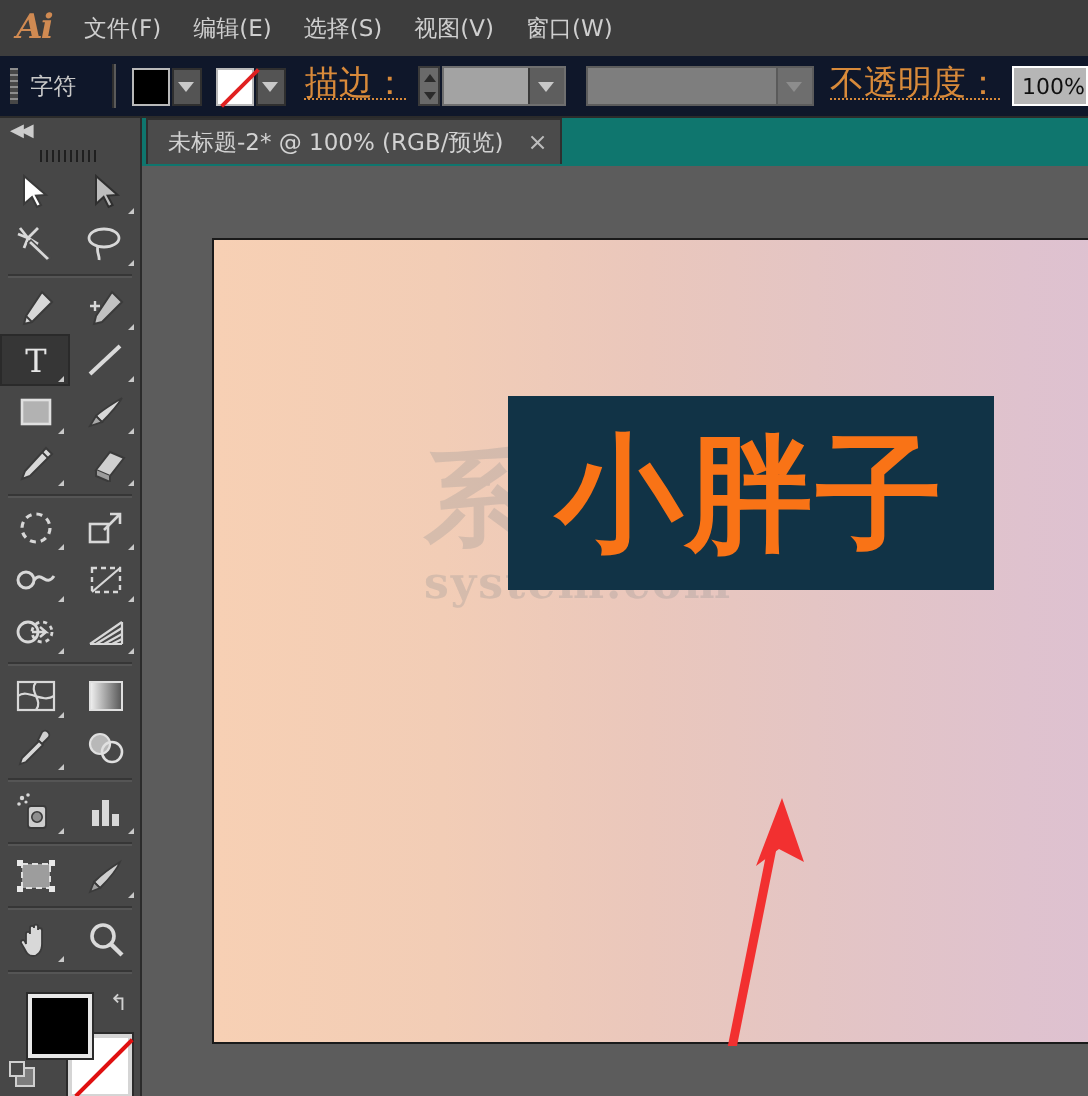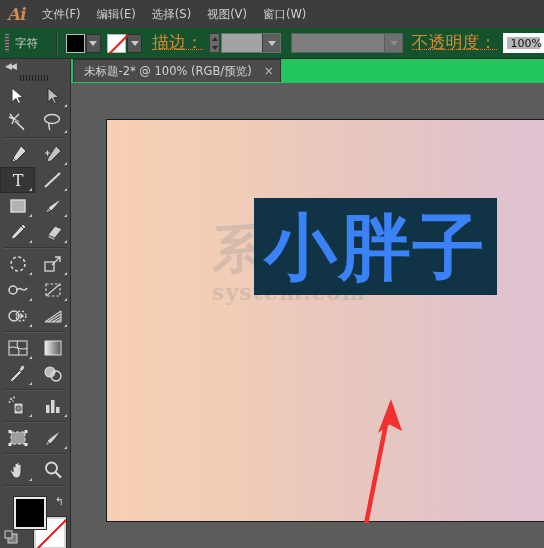--- a/index.html
+++ b/index.html
@@ -24,21 +24,21 @@
     font-size:17px;font-weight:bold;font-style:italic;letter-spacing:-1px;
   }
   .menu-item{
     color:#cfcfcf;font-size:11.5px;padding:16px 8px;height:28px;
     display:flex;align-items:center;white-space:nowrap;
   }
 
   
   .controlbar{
     position:absolute;left:0;top:28px;width:544px;height:30px;
-    background:#14532d;
+    background:#0f172a;
     border-bottom:1px solid #2b2b2b;
     display:flex;align-items:center;
   }
   .grip{
     width:5px;height:18px;margin-left:5px;margin-right:6px;
     background:repeating-linear-gradient(to bottom,#8d8d8d 0px,#8d8d8d 1px,#474747 1px,#474747 3px);
   }
   .cb-label{color:#c9c9c9;font-size:11.5px;margin-right:10px;white-space:nowrap;}
   .cb-sep{width:1px;height:22px;background:#2f2f2f;border-right:1px solid #5a5a5a;margin:0 8px;}
 
@@ -82,29 +82,29 @@
   }
   .combo2{
     height:20px;background:#7e7e7e;border:1px solid #5c5c5c;box-sizing:border-box;
     display:flex;align-items:center;margin-left:10px;
   }
   .combo2 .cbtn{
     width:17px;height:18px;background:#6e6e6e;border-left:1px solid #5a5a5a;
     display:flex;align-items:center;justify-content:center;margin-left:auto;
   }
   .numfield{
-    height:20px;background:#b6b6b6;border:4px solid #ffffff;box-sizing:border-box;
+    height:20px;background:#b6b6b6;border:1px solid #ffffff;box-sizing:border-box;
     color:#101010;font-size:11px;display:flex;align-items:center;
     padding:0 4px;margin-left:6px;min-width:38px;
   }
 
   
   .tabbar{
     position:absolute;left:70px;top:59px;width:474px;height:24px;
-    background:#22c55e;border-bottom:1px solid #2b2b2b;
+    background:#0f766e;border-bottom:1px solid #2b2b2b;
   }
   .doctab{
     position:absolute;left:3px;top:0;height:23px;
     background:#4b4b4b;border:1px solid #2f2f2f;border-bottom:none;
     display:flex;align-items:center;padding:0 6px 0 10px;box-sizing:border-box;
   }
   .doctab .title{color:#d2d2d2;font-size:11.5px;white-space:nowrap;}
   .doctab .closex{color:#bdbdbd;font-size:12px;margin-left:12px;line-height:10px;}
 
   
@@ -176,21 +176,21 @@
     font-size:52px;font-weight:bold;letter-spacing:2px;
     white-space:nowrap;user-select:none;
   }
   .watermark small{display:block;font-size:22px;letter-spacing:1px;margin-top:-6px;}
   .textbox{
     position:absolute;left:147px;top:78px;width:243px;height:97px;
     background:#113346;overflow:hidden;
   }
   .textbox .cn{
     position:absolute;left:50%;top:50%;transform:translate(-50%,-50%);
-    color:#3b82f6;font-size:72px;font-weight:bold;line-height:1;
+    color:#f97316;font-size:63px;font-weight:bold;line-height:1;
     white-space:nowrap;letter-spacing:2px;
     font-family:"DejaVu Sans","Liberation Sans",sans-serif;
   }
   .arrow-svg{position:absolute;left:0;top:0;pointer-events:none;}
 </style>
 </head>
 <body>
 
 <div id="app">
 

